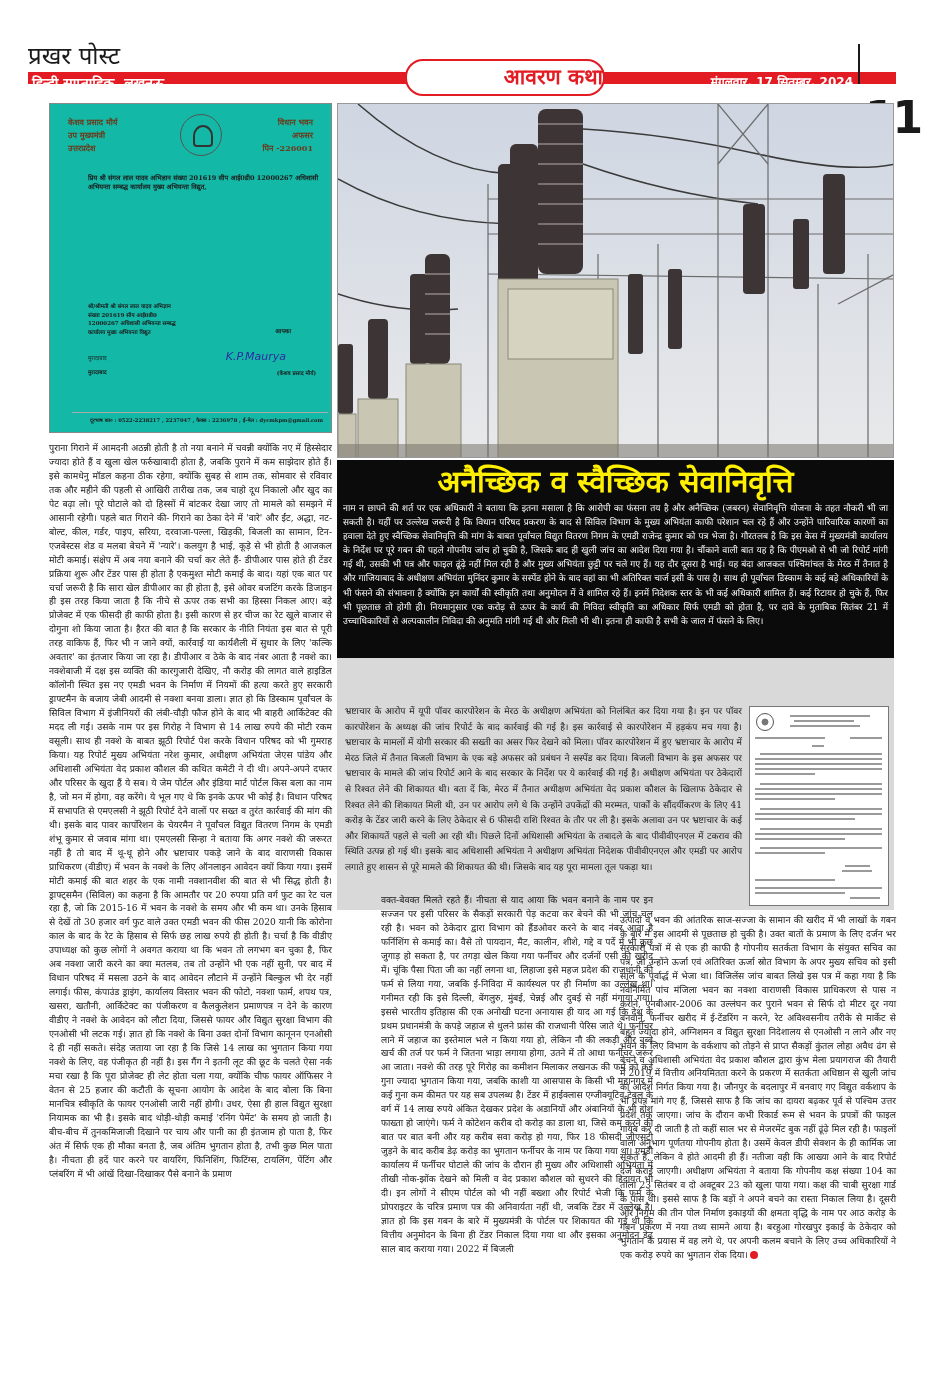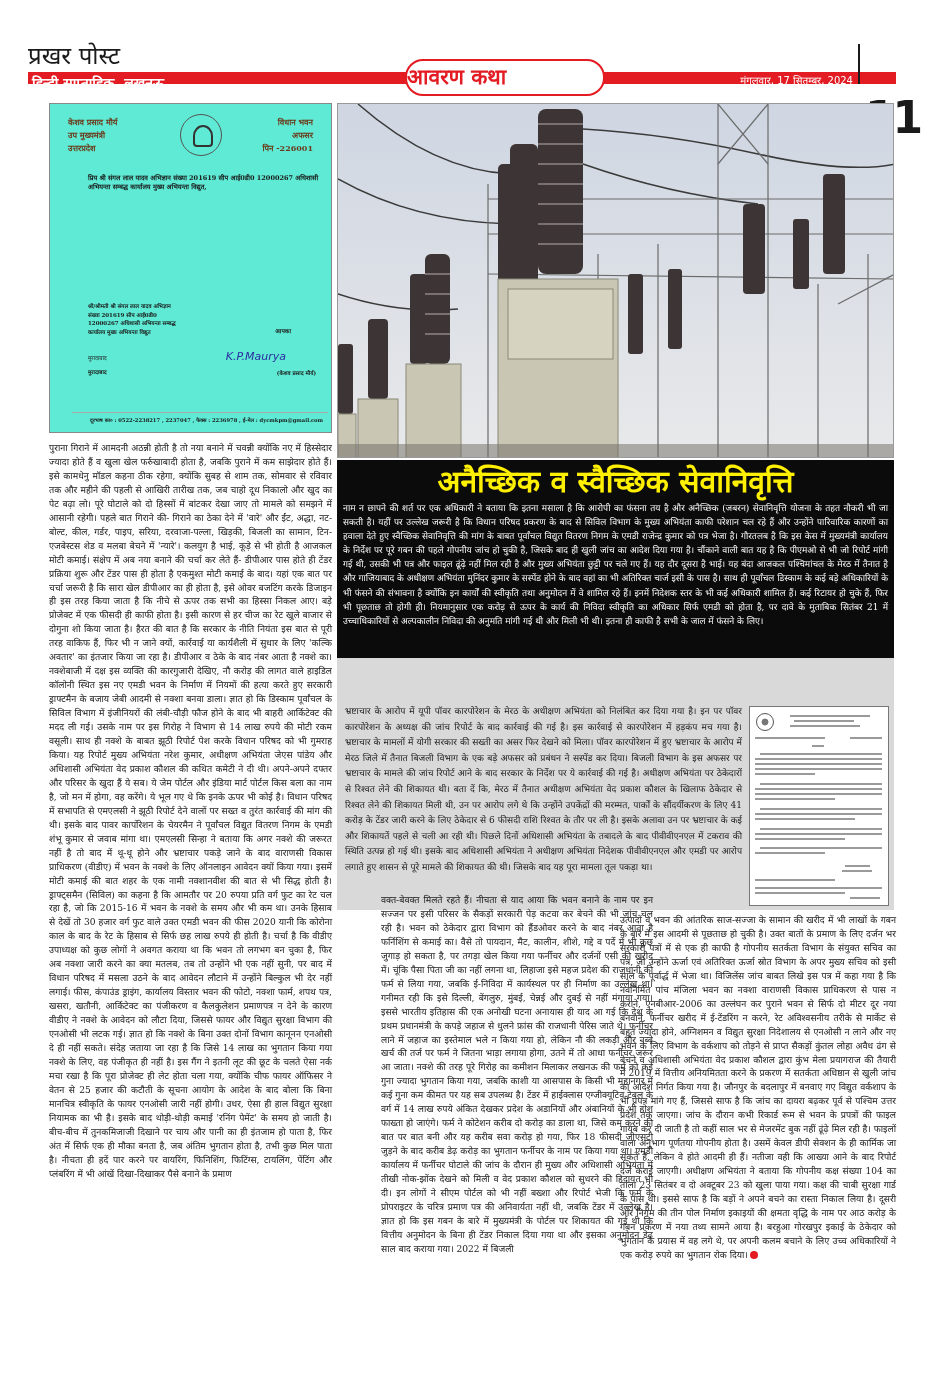--- a/index.html
+++ b/index.html
@@ -2,26 +2,26 @@
 <html><head>
 <meta charset="utf-8">
 <style>
 *{margin:0;padding:0;box-sizing:border-box;}
 html,body{width:945px;height:1375px;background:#fff;overflow:hidden;}
 body{position:relative;font-family:"DejaVu Serif","Liberation Serif",serif;color:#1a1a1a;}
 .masthead{position:absolute;left:0;top:0;width:945px;height:95px;}
 .brand{position:absolute;left:28px;top:38px;font-family:"DejaVu Sans","Liberation Sans",sans-serif;font-weight:normal;font-size:24px;color:#1a1a1a;letter-spacing:0px;}
 .redbar{position:absolute;left:28px;top:72px;width:868px;height:12px;background:#e31b23;}
 .sub-left{position:absolute;left:32px;top:73px;font-family:"DejaVu Sans",sans-serif;font-size:14px;color:#fff;font-weight:bold;}
-.sub-right{position:absolute;right:92px;top:73px;font-family:"DejaVu Sans",sans-serif;font-size:10px;color:#fff;font-weight:normal;}
-.section-pill{position:absolute;left:405px;top:59px;width:200px;height:37px;background:#fff;border:2px solid #e31b23;border-radius:18px;text-align:left;line-height:32px;font-family:"DejaVu Sans",sans-serif;font-weight:bold;font-size:21px;color:#e31b23;}
+.sub-right{position:absolute;right:92px;top:73px;font-family:"DejaVu Sans",sans-serif;font-size:12px;color:#fff;font-weight:bold;}
+.section-pill{position:absolute;left:405px;top:59px;width:200px;height:37px;background:#fff;border:2px solid #e31b23;border-radius:18px;text-align:right;line-height:32px;font-family:"DejaVu Sans",sans-serif;font-weight:bold;font-size:21px;color:#e31b23;}
 .pageno-rule{position:absolute;left:858px;top:44px;width:2px;height:40px;background:#1a1a1a;}
 .pageno{position:absolute;left:863px;top:44px;font-family:"DejaVu Sans",sans-serif;font-weight:bold;font-size:44px;color:#1a1a1a;letter-spacing:-3px;background:#fff;padding:0 2px;margin-top:48px;}
 
-.letter{position:absolute;left:49px;top:103px;width:283px;height:330px;border:1px solid #888;background:#5eead4;font-family:"DejaVu Serif",serif;}
+.letter{position:absolute;left:49px;top:103px;width:283px;height:330px;border:1px solid #888;background:#14b8a6;font-family:"DejaVu Serif",serif;}
 .letter .from{position:absolute;left:18px;top:12px;font-size:8px;line-height:13px;color:#6b3a1a;font-weight:bold;}
 .letter .addr{position:absolute;right:18px;top:12px;font-size:8px;line-height:13px;color:#6b3a1a;font-weight:bold;text-align:right;margin-left:8px;}
 .letter .emblem{position:absolute;left:130px;top:10px;width:42px;height:42px;border-radius:50%;border:1.5px solid #555;}
 .letter .emblem:after{content:"";position:absolute;left:12px;top:10px;width:16px;height:18px;border:2px solid #333;border-radius:50% 50% 4px 4px;}
 .letter .to{position:absolute;left:38px;top:70px;width:235px;font-size:6.5px;line-height:9px;font-weight:bold;}
 .letter .body{position:absolute;left:58px;top:105px;width:210px;font-size:7px;line-height:17px;}
 .letter .cc{position:absolute;left:38px;top:198px;width:90px;font-size:5.5px;line-height:8.5px;font-weight:bold;}
 .letter .place1{position:absolute;left:38px;top:250px;font-size:5.5px;}
 .letter .place2{position:absolute;left:38px;top:264px;font-size:5.5px;font-weight:bold;}
 .letter .yours{position:absolute;right:40px;top:223px;font-size:6px;font-weight:bold;}

